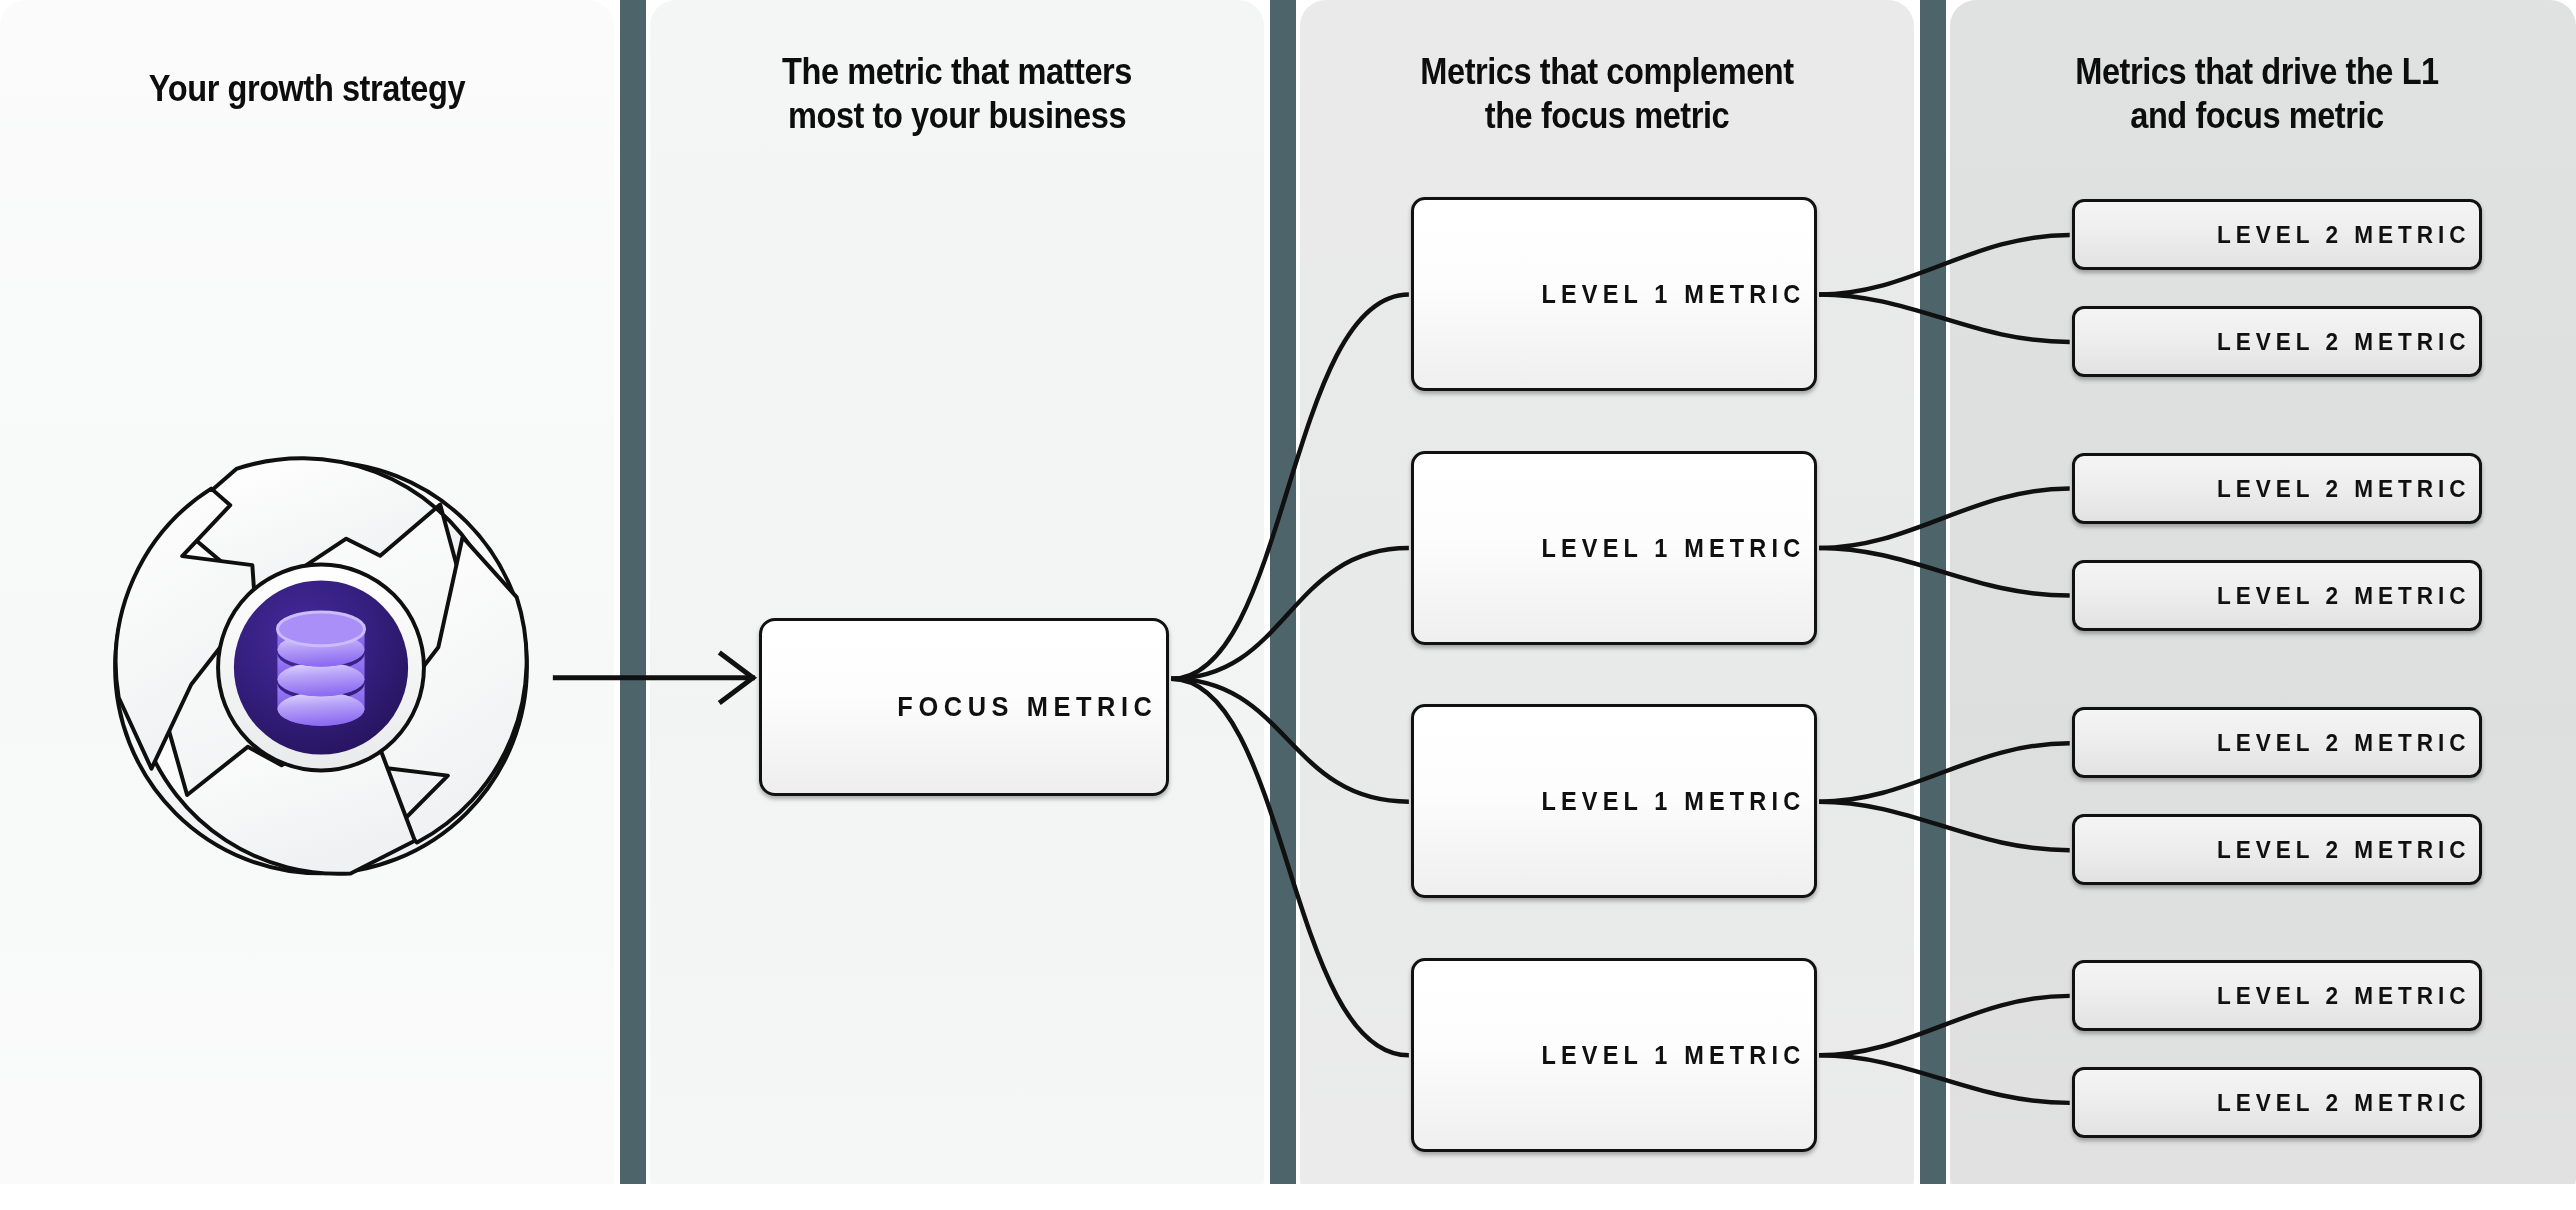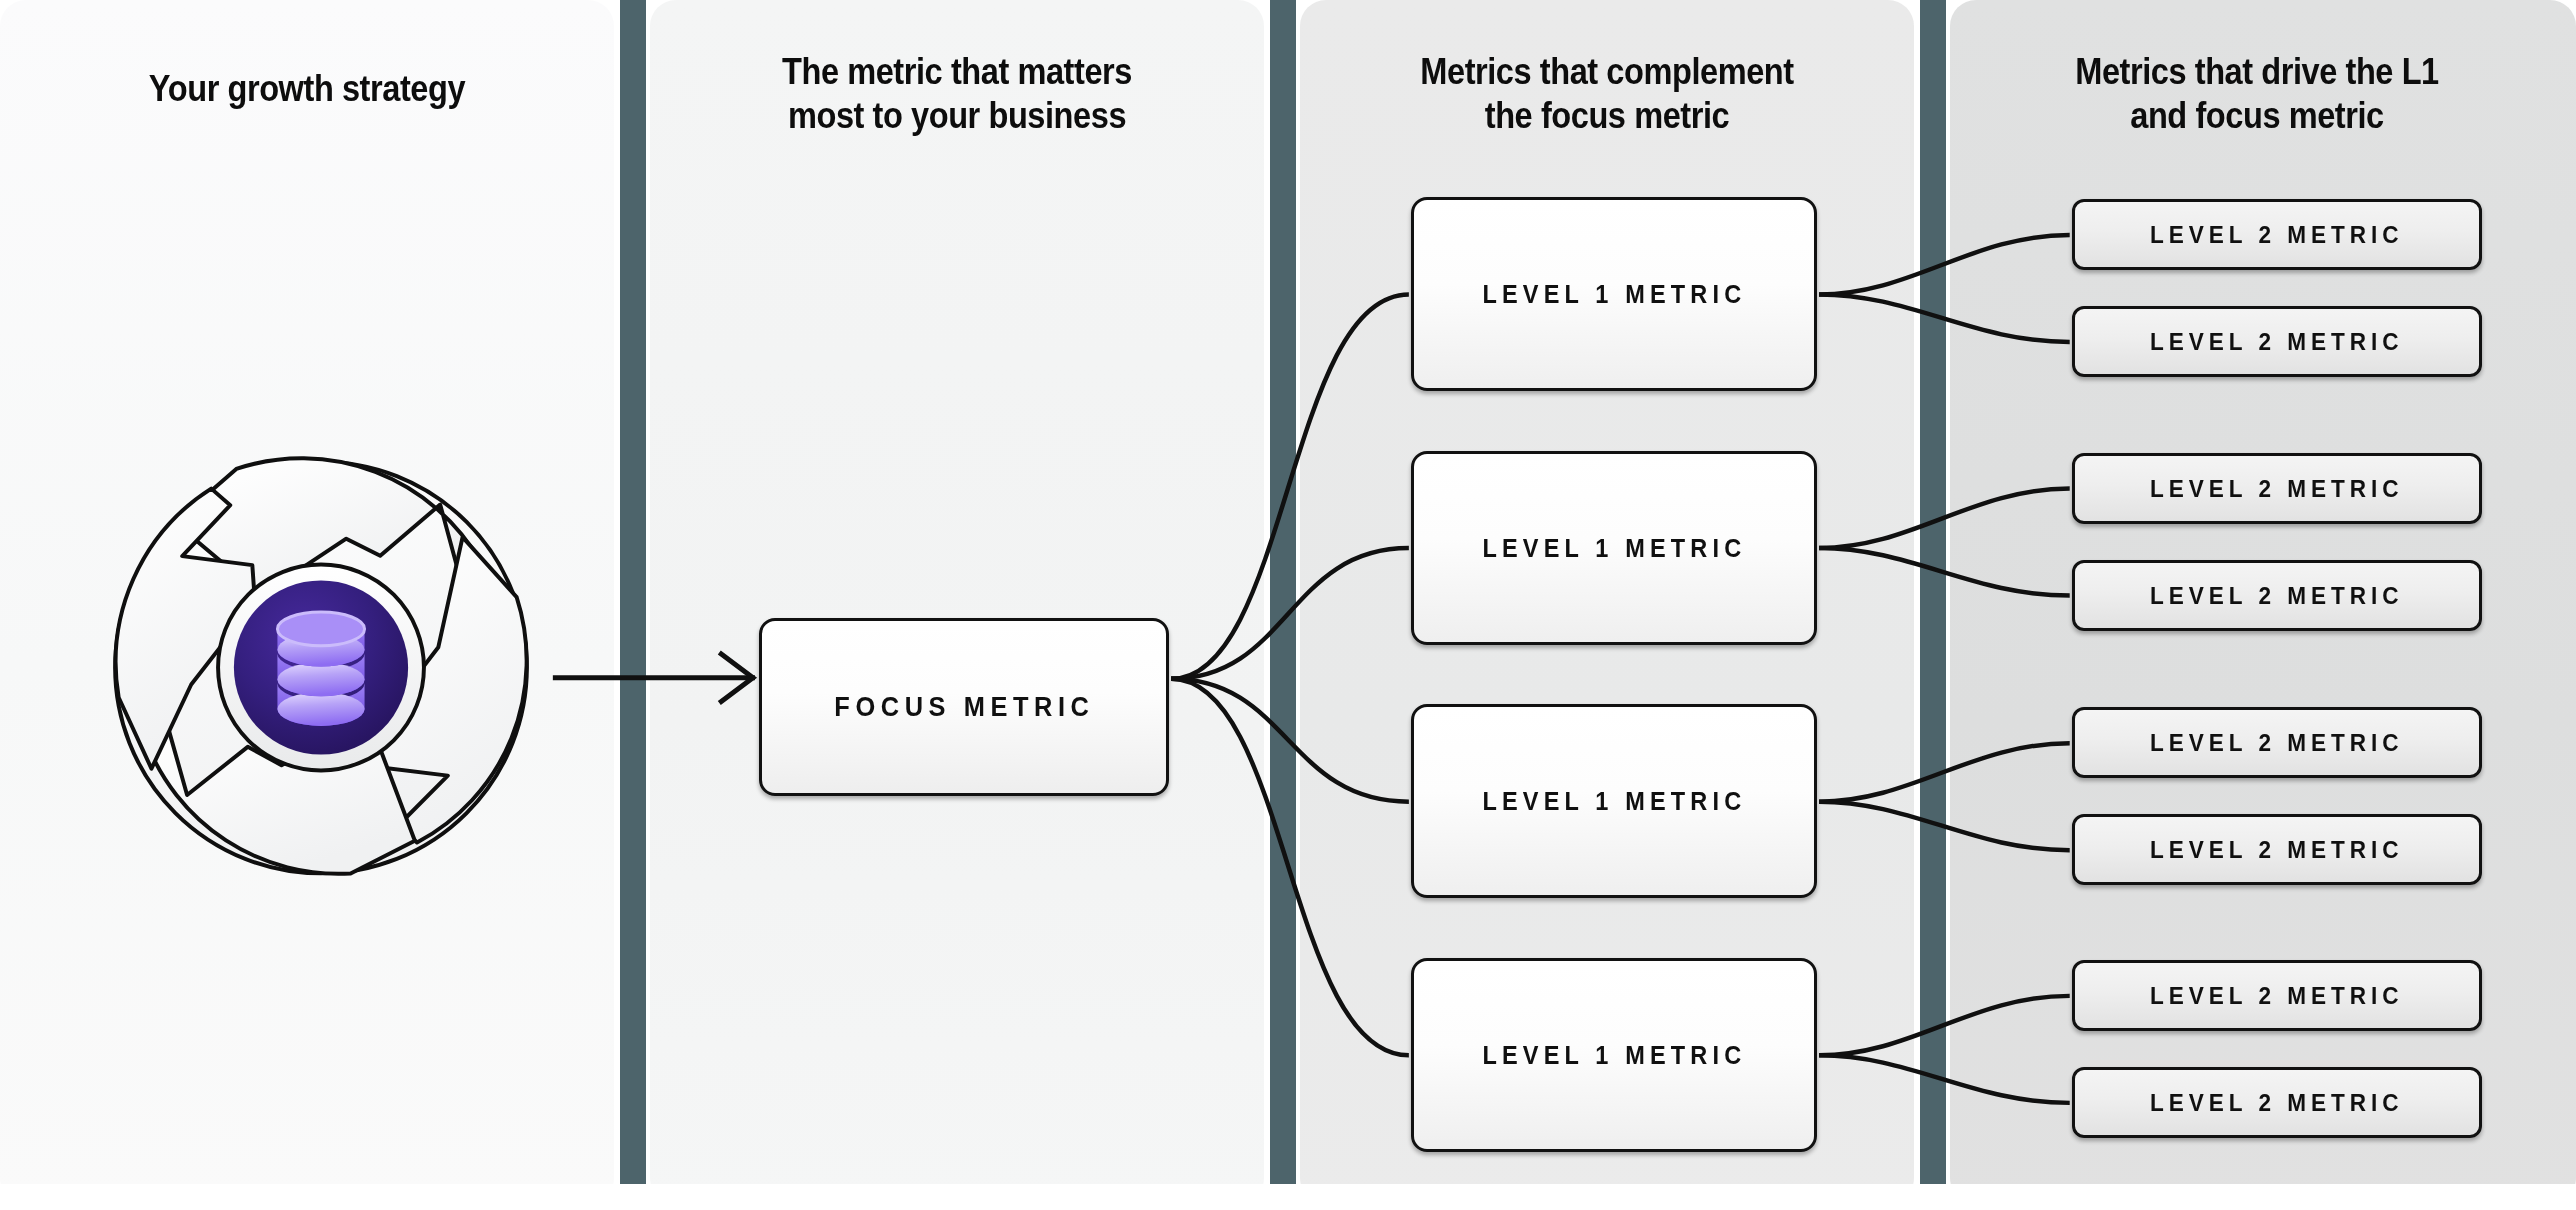--- a/index.html
+++ b/index.html
@@ -83,21 +83,21 @@
   }
 
   
   .mbox {
     position: absolute;
     box-sizing: border-box;
     border: 3.5px solid #111111;
     border-radius: 14px;
     display: flex;
     align-items: center;
-    justify-content: center;
+    justify-content: flex-end;
     color: #101010;
     font-weight: 700;
     text-align: center;
     box-shadow: 0 3px 4px rgba(0,0,0,0.30);
   }
   .mbox-label {
     display: block;
     letter-spacing: 0.22em;
     transform: scaleX(0.94);
   }
@@ -111,21 +111,20 @@
     background: linear-gradient(180deg, #ffffff 0%, #fdfdfd 42%, #eeeeee 100%);
     margin-top: 28px;
   }
   #focus-metric .mbox-label { font-size: 27px; }
 
   .l1box {
     left: 1411px;
     width: 406px;
     height: 194px;
     background: linear-gradient(180deg, #ffffff 0%, #fdfdfd 45%, #efefef 100%);
-    border-radius: 16px;
   }
   .l1box .mbox-label { font-size: 25px; }
   #l1-0 { top: 197px; }
   #l1-1 { top: 451px; }
   #l1-2 { top: 704px; }
   #l1-3 { top: 958px; }
 
   .l2box {
     left: 2072px;
     width: 410px;

